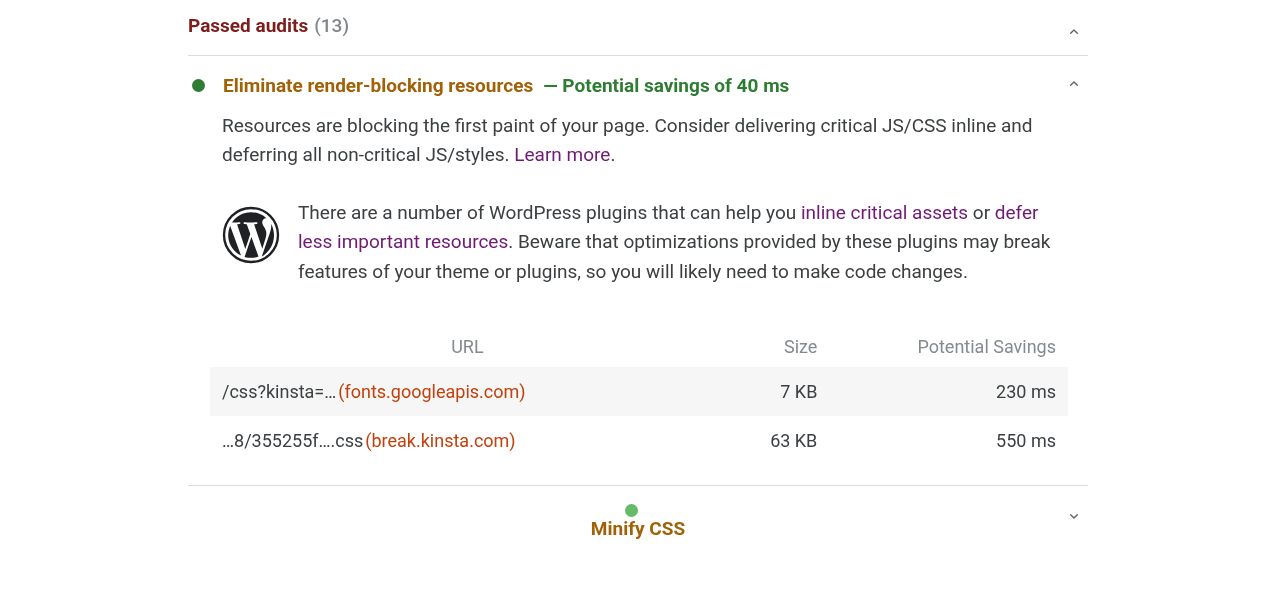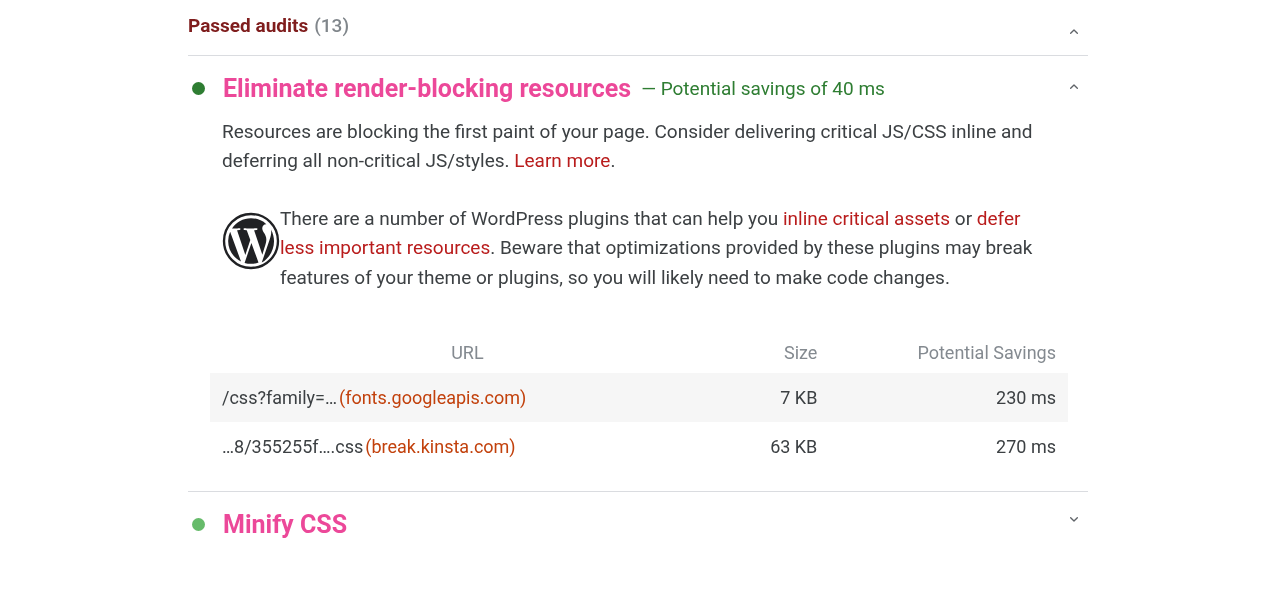--- a/index.html
+++ b/index.html
@@ -59,50 +59,51 @@
     width: 13px;
     height: 13px;
     border-radius: 50%;
     background: #2e7d32;
     flex-shrink: 0;
     margin-right: 18px;
     margin-left: 4px;
   }
   .status-dot.pale { background: #66bb6a; }
   .audit-title {
-    font-size: 25px;
+    font-size: 19px;
     font-weight: 700;
-    color: #ec4899;
+    color: #a16207;
   }
   .audit-savings {
     font-size: 19px;
-    font-weight: 400;
+    font-weight: 700;
     color: #2e7d32;
     margin-left: 10px;
   }
   .audit-body {
     padding-left: 34px;
     padding-bottom: 20px;
   }
   .desc {
     font-size: 19px;
     line-height: 1.55;
     color: #3c4043;
     max-width: 830px;
   }
   .link {
-    color: #b91c1c;
+    color: #701a75;
     text-decoration: none;
     cursor: pointer;
     text-align: center;
   }
   .wp-section {
     display: flex;
     align-items: flex-start;
     margin-top: 28px;
+    gap: 18px;
   }
   .wp-logo {
     width: 58px;
     height: 58px;
     flex-shrink: 0;
     margin-top: 8px;
   }
   .wp-logo svg { display:block; }
   .wp-text {
     font-size: 19px;
@@ -182,36 +183,36 @@
     <table class="resources">
       <thead>
         <tr>
           <th class="url-col">URL</th>
           <th class="num-col">Size</th>
           <th class="num-col">Potential Savings</th>
         </tr>
       </thead>
       <tbody>
         <tr class="shaded">
-          <td><span class="url-path">/css?family=…</span><span class="url-origin">(fonts.googleapis.com)</span></td>
+          <td><span class="url-path">/css?kinsta=…</span><span class="url-origin">(fonts.googleapis.com)</span></td>
           <td class="num-col">7 KB</td>
           <td class="num-col">230 ms</td>
         </tr>
         <tr>
           <td><span class="url-path">…8/355255f….css</span><span class="url-origin">(break.kinsta.com)</span></td>
           <td class="num-col">63 KB</td>
-          <td class="num-col">270 ms</td>
+          <td class="num-col">550 ms</td>
         </tr>
       </tbody>
     </table>
   </div>
 
   <div class="divider"></div>
 
-  <div class="audit-row" style="padding-bottom:6px;">
+  <div class="audit-row" style="padding-bottom:6px;flex-direction:column;">
     <span class="status-dot pale"></span>
     <span class="audit-title">Minify CSS</span>
     <span class="chevron">
       <svg width="16" height="16" viewBox="0 0 24 24">
           <path d="M7 10l5 5 5-5" fill="none" stroke="#5f6368" stroke-width="2" stroke-linecap="round" stroke-linejoin="round"></path>
         </svg>
     </span>
   </div>
 
 </div>

